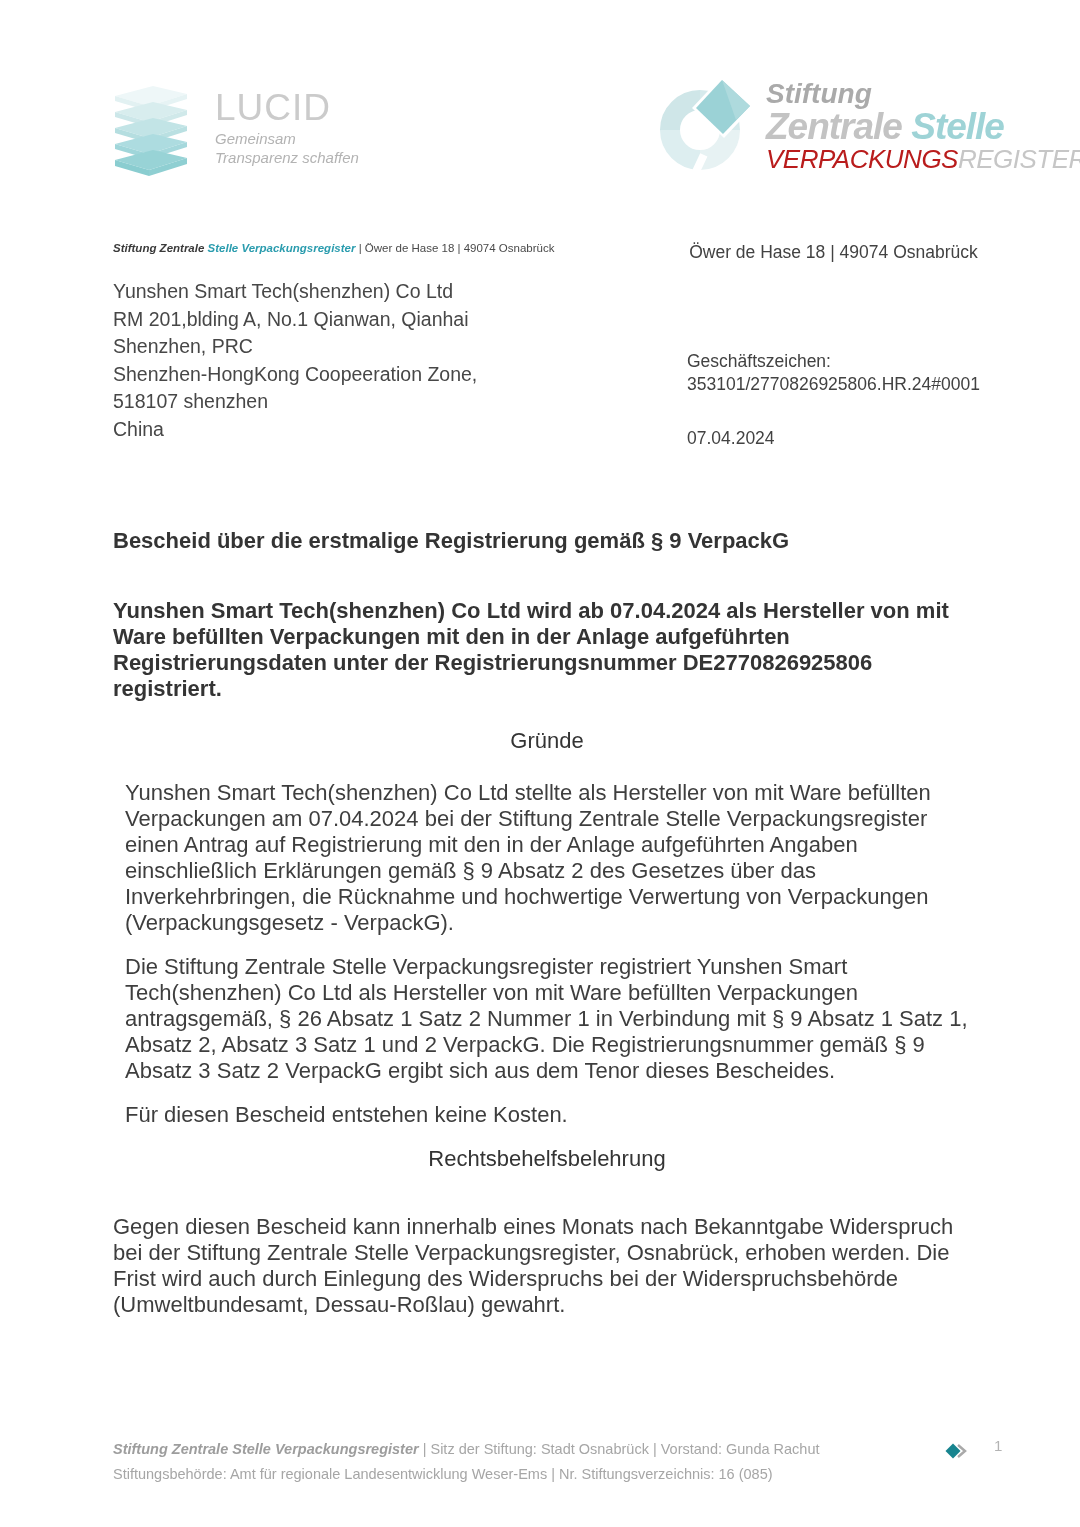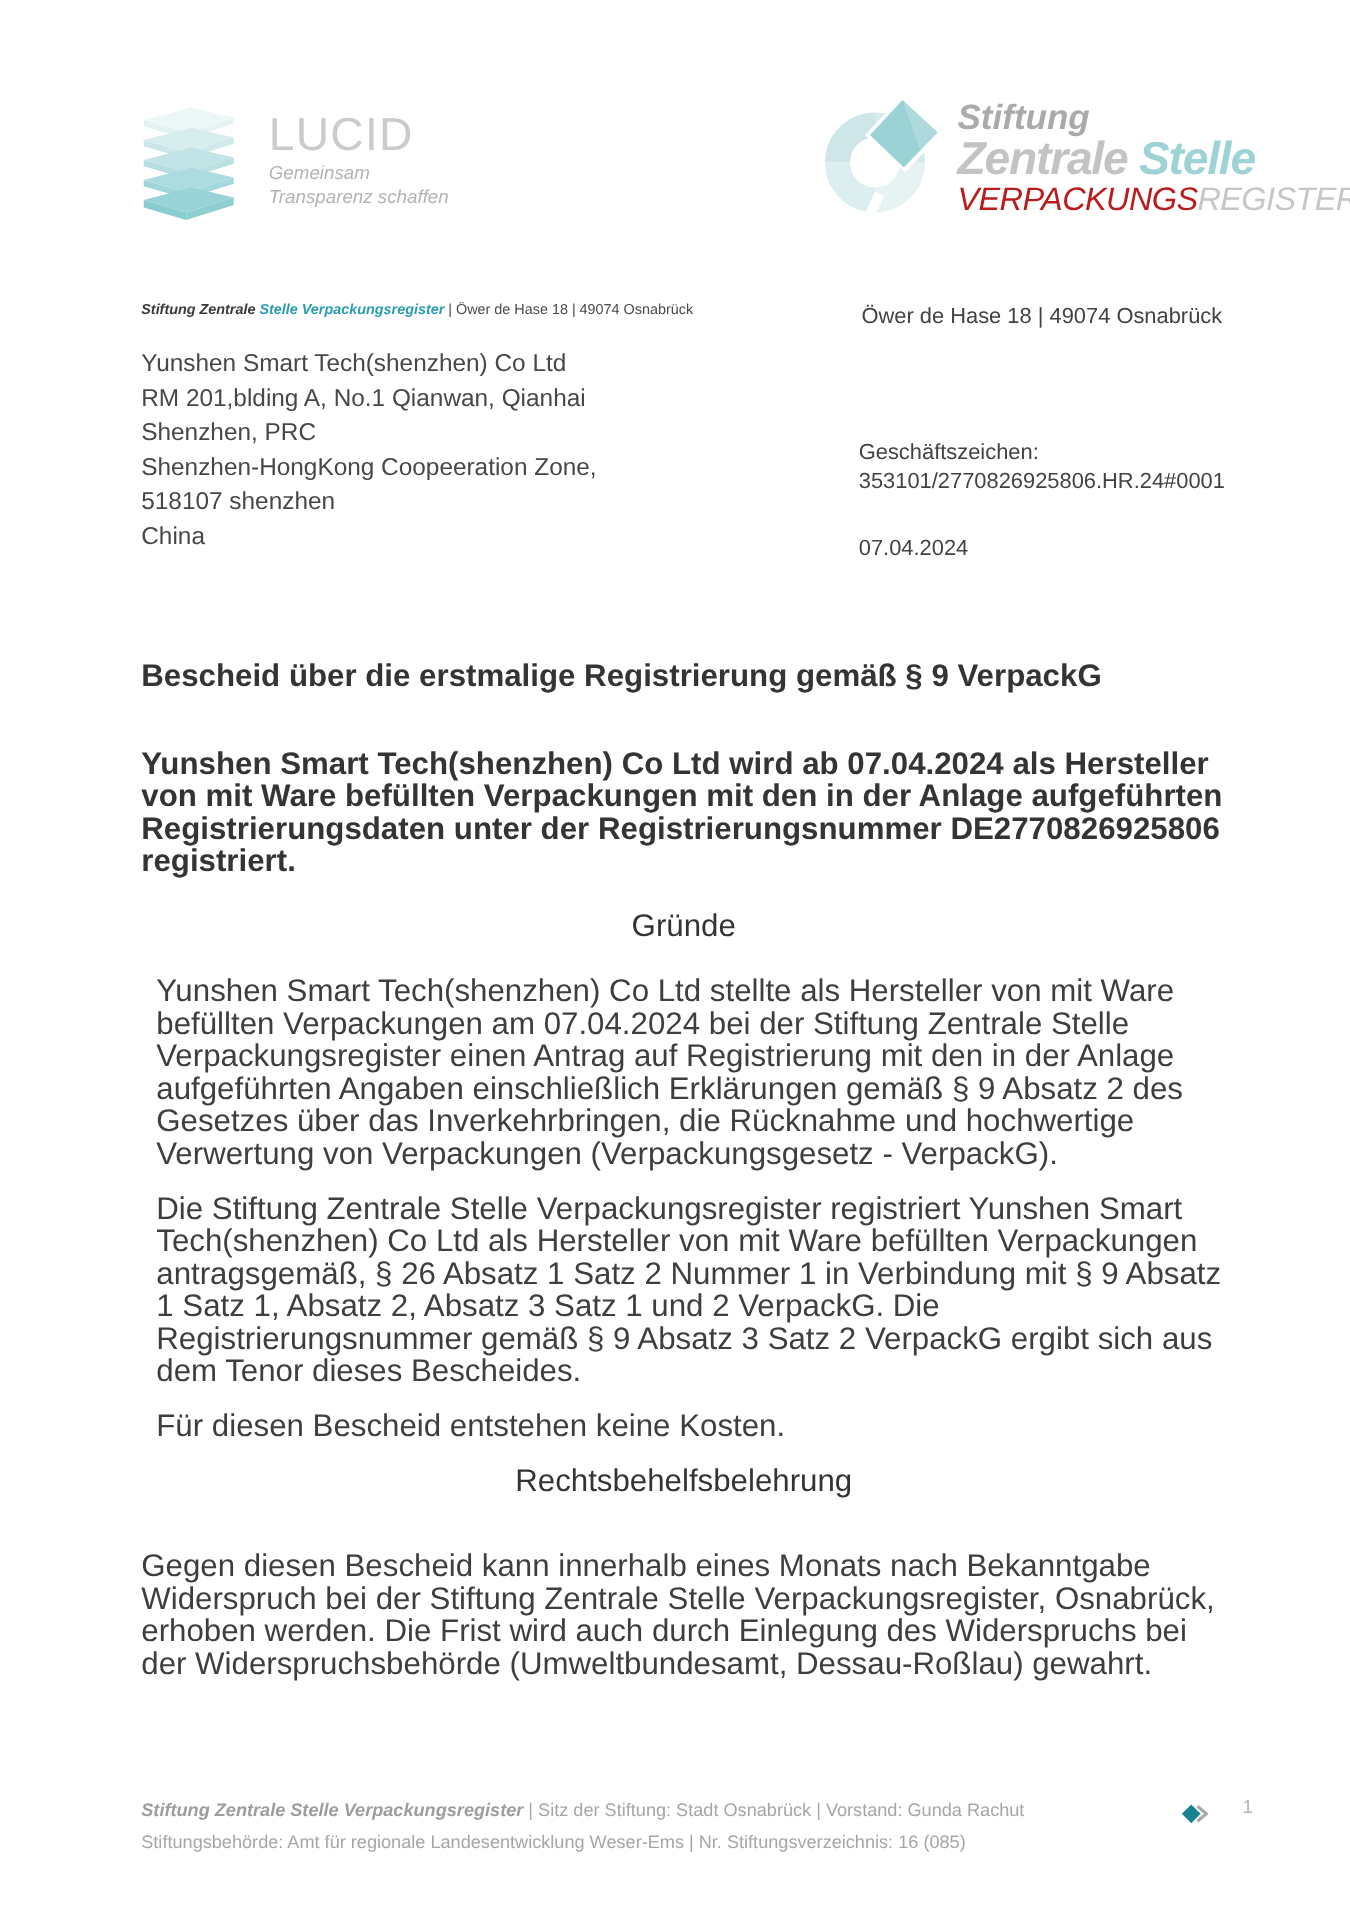--- a/index.html
+++ b/index.html
@@ -28,21 +28,21 @@
   .zsvr-line3 .gray{color:#c6c6c6;}
   
   .sender-line{position:absolute;left:113px;top:242px;font-size:11.5px;color:#4a4a4a;white-space:nowrap;}
   .sender-line .b-dark{font-weight:bold;font-style:italic;color:#3a3a3a;}
   .sender-line .b-teal{font-weight:bold;font-style:italic;color:#2a9cae;}
   .recipient{position:absolute;left:113px;top:278px;font-size:19.5px;line-height:27.5px;color:#474747;}
   .meta{position:absolute;left:687px;top:241px;font-size:17.5px;line-height:23px;color:#424242;}
   .meta-address{margin-bottom:86px;text-align:center;}
   .meta-date{margin-top:31px;}
   
-  .body{position:absolute;left:113px;top:528px;width:868px;font-size:25px;line-height:26px;color:#3e3e3e;}
+  .body{position:absolute;left:113px;top:528px;width:868px;font-size:22px;line-height:26px;color:#3e3e3e;}
   .subject{font-weight:bold;color:#343434;margin:0 0 44px 0;}
   .decision{font-weight:bold;color:#343434;margin:5px 0 26px 0;}
   .h-center{font-weight:normal;color:#343434;text-align:center;margin:0 0 26px 0;}
   .h-recht{margin:6px 0 42px 0;}
   .para{margin:0 0 18px 12px;}
   .appeal{margin:0 0 34px 0;}
   .signature{margin-top:14px;}
   
   .footer{position:absolute;left:113px;top:1437px;width:830px;font-size:14.5px;line-height:25px;color:#a6a6a6;}
   .footer .b-ital{font-weight:bold;font-style:italic;color:#9d9d9d;}

